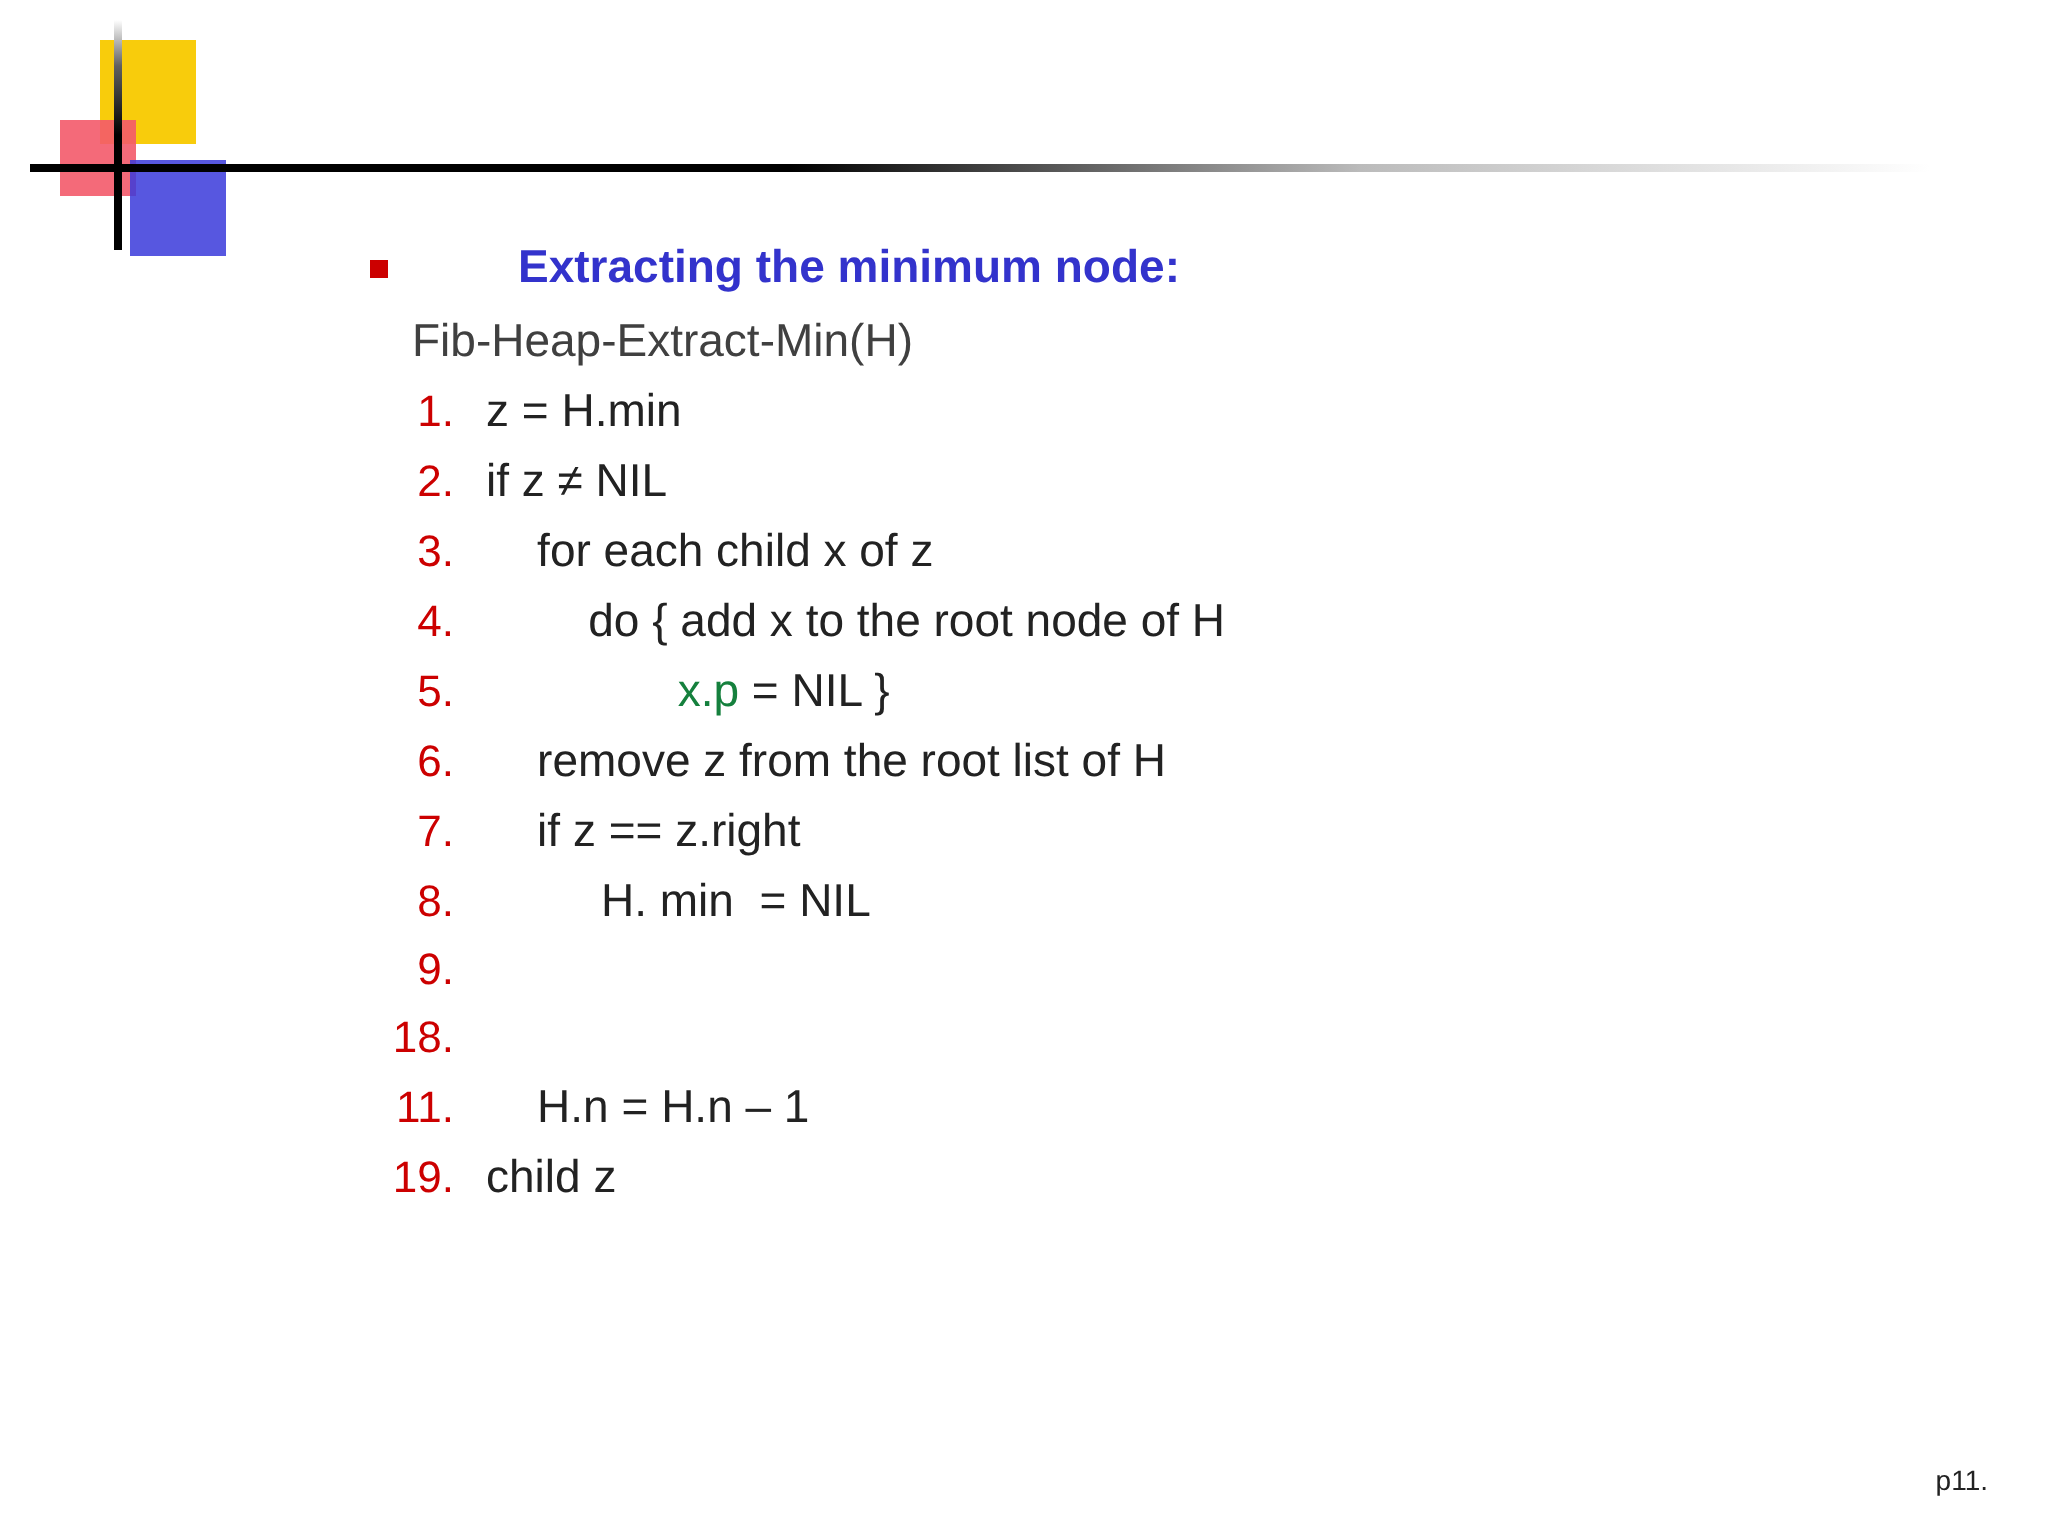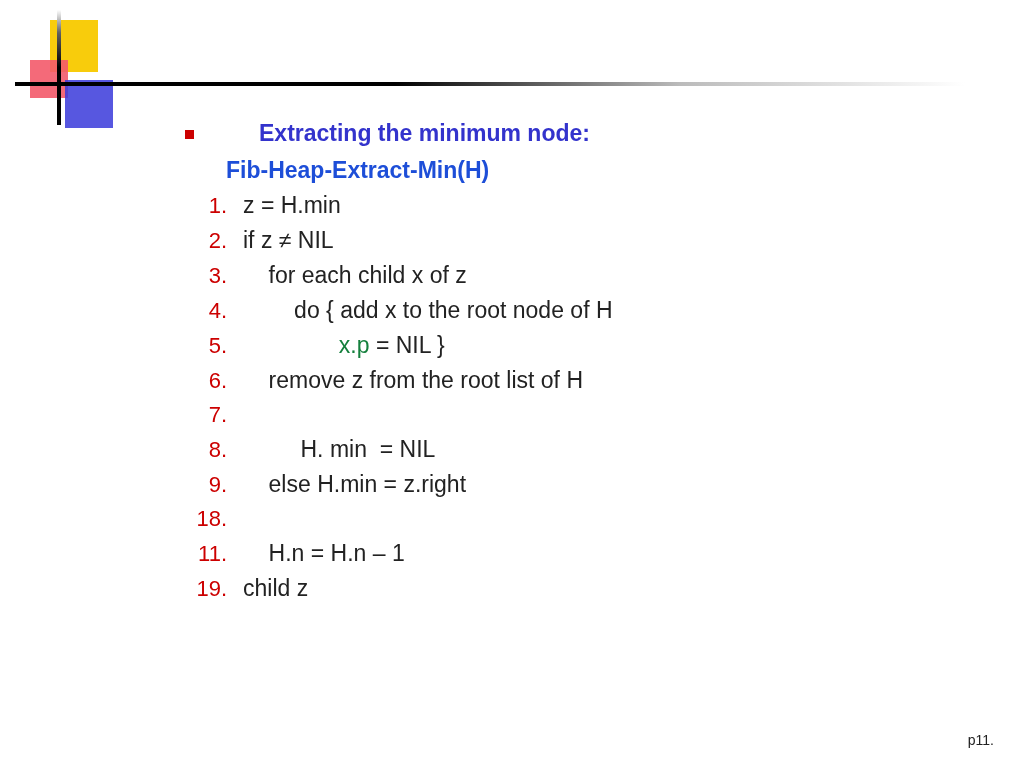--- a/index.html
+++ b/index.html
@@ -81,25 +81,24 @@
     margin-right: 24px;
     flex-shrink: 0;
   }
   .heading-text {
     color: #3333cc;
     font-weight: bold;
     font-size: 23px;
     margin-left: 41px;
   }
   .sub-red {
-    color: #1d4ed8;
+    color: #404040;
     font-size: 23px;
-    margin-left: 41px;
+    margin-left: 21px;
     margin-bottom: 8px;
-    font-weight: bold;
   }
   .code-line {
     display: flex;
     align-items: baseline;
     margin-bottom: 8px;
     font-size: 23px;
   }
   .lineno {
     color: #cc0000;
     width: 58px;
@@ -166,30 +165,30 @@
     <div class="code-text"><span>               </span><span class="kw-red">x.p</span><span> = NIL }</span></div>
   </div>
 
   <div class="code-line">
     <div class="lineno">6.</div>
     <div class="code-text">    remove z from the root list of H</div>
   </div>
 
   <div class="code-line">
     <div class="lineno">7.</div>
+    <div class="code-text">    if z == z.right</div>
   </div>
 
   <div class="code-line">
     <div class="lineno">8.</div>
     <div class="code-text">         H. min  = NIL</div>
   </div>
 
   <div class="code-line">
     <div class="lineno">9.</div>
-    <div class="code-text">    else H.min = z.right</div>
   </div>
 
   <div class="code-line">
     <div class="lineno">18.</div>
   </div>
 
   <div class="code-line">
     <div class="lineno">11.</div>
     <div class="code-text">    H.n = H.n – 1</div>
   </div>

